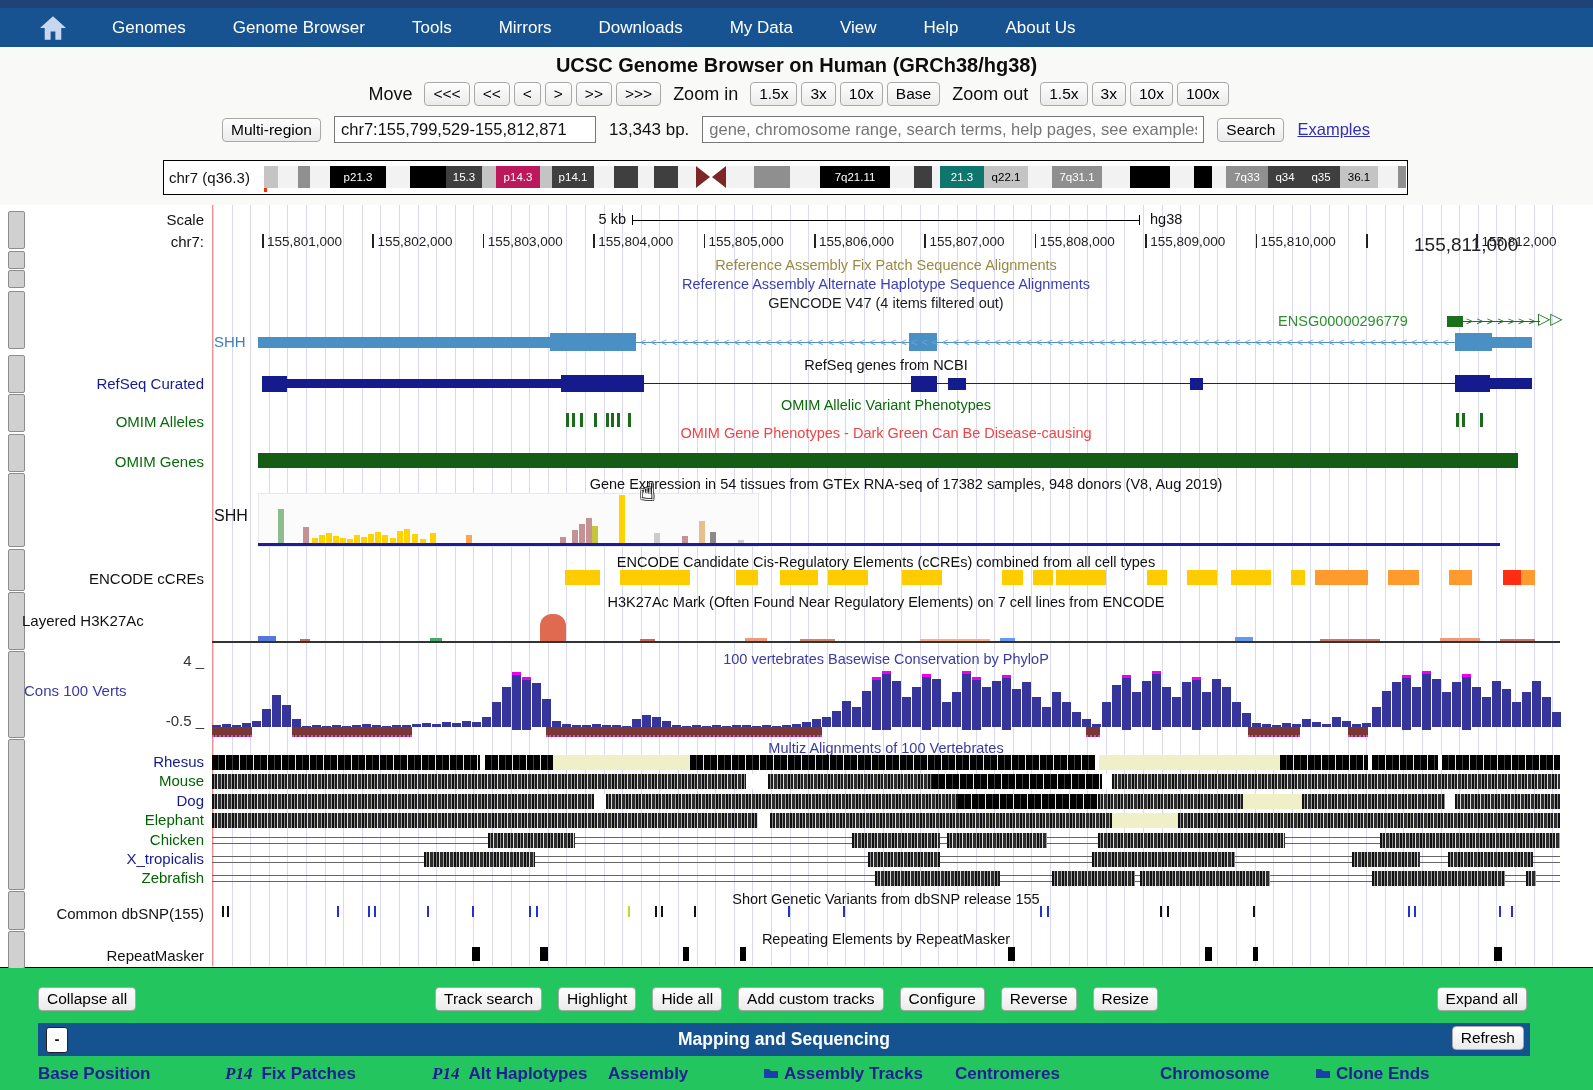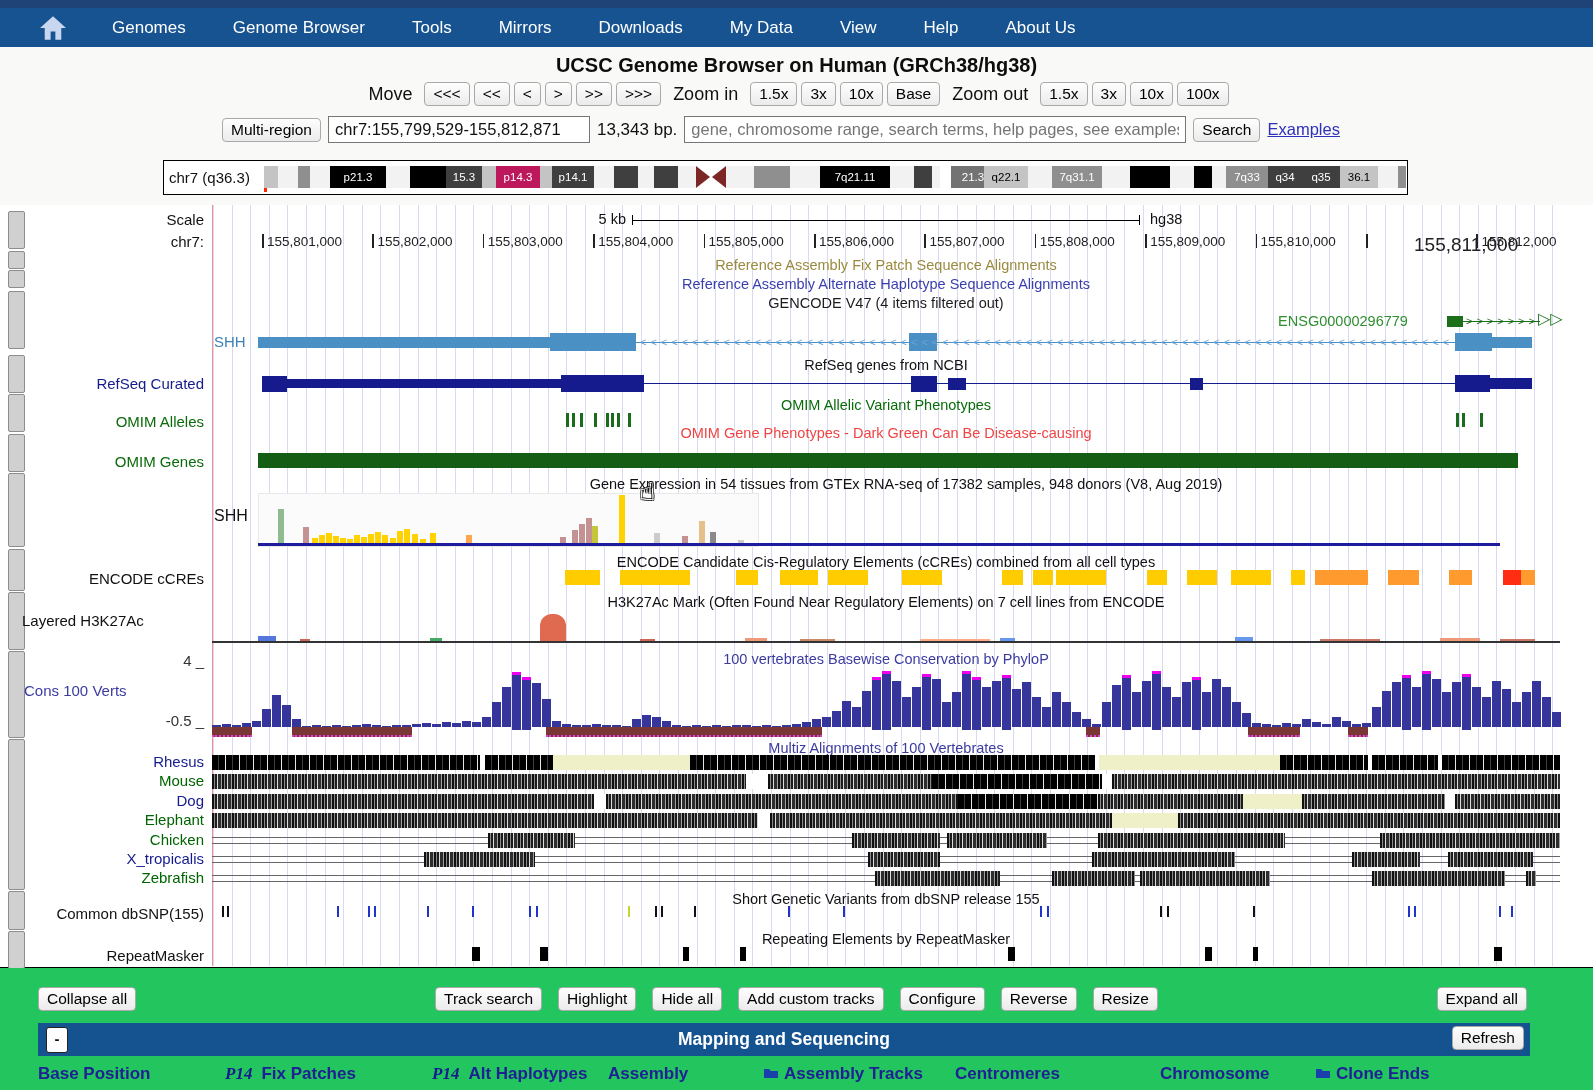--- a/index.html
+++ b/index.html
@@ -7,21 +7,21 @@
         font-family:"Liberation Sans","DejaVu Sans",sans-serif;color:#111;}
   
   #topstrip{position:absolute;left:0;top:0;width:1593px;height:8px;background:#1f4377;}
   #navbar{position:absolute;left:0;top:8px;width:1593px;height:39px;background:#175390;display:flex;align-items:center;}
   #homeicon{margin-left:38px;width:30px;height:26px;flex:0 0 auto;}
   #navmenu{display:flex;gap:47px;margin-left:44px;align-items:center;}
   .nav-item{color:#fff;font-size:17px;cursor:pointer;white-space:nowrap;}
   
   #pagetitle{position:absolute;left:0;top:54px;width:1593px;text-align:center;font-size:20px;font-weight:bold;color:#0d0d0d;}
   #controls1{position:absolute;left:0;top:82px;width:1593px;display:flex;justify-content:center;align-items:center;gap:8px;}
-  #controls2{position:absolute;left:222px;top:116px;display:flex;align-items:center;gap:7px;}
+  #controls2{position:absolute;left:222px;top:116px;display:flex;align-items:center;gap:13px;}
   .ctl-label{font-size:18px;color:#111;margin:0 4px;}
   .btn{background:linear-gradient(#fefefe,#ebebeb);border:1px solid #a9a9a9;border-radius:4px;
        padding:2px 8px;font-size:15.5px;color:#000;font-family:inherit;white-space:nowrap;cursor:pointer;}
   .btngroup{display:flex;gap:4px;}
   .txtinput{border:1px solid #767676;background:#fff;font-size:16.5px;padding:3px 6px;font-family:inherit;color:#111;}
   #bp-text{font-size:17px;color:#111;}
   #examples-link{font-size:16.5px;color:#2f2fbf;text-decoration:underline;cursor:pointer;}
   
   #ideo{position:absolute;left:163px;top:160px;width:1243px;height:33px;border:1px solid #000;background:#fff;}
   #ideo-label{position:absolute;left:5px;top:8px;font-size:15px;color:#111;white-space:nowrap;}
@@ -137,21 +137,21 @@
           <div style="position: absolute; left: 0px; top: 0px; width: 0px; height: 0px; border-left: 14px solid rgb(125, 38, 38); border-top: 11px solid transparent; border-bottom: 11px solid transparent;"></div>
           <div style="position: absolute; right: 0px; top: 0px; width: 0px; height: 0px; border-right: 14px solid rgb(125, 38, 38); border-top: 11px solid transparent; border-bottom: 11px solid transparent;"></div>
         </div>
         <div class="band" style="left: 462px; width: 28px; background: rgb(242, 242, 242);"></div>
         <div class="band" style="left: 490px; width: 36px; background: rgb(143, 143, 143);"></div>
         <div class="band" style="left: 526px; width: 30px; background: rgb(242, 242, 242);"></div>
         <div class="band" style="left: 556px; width: 70px; background: rgb(0, 0, 0); color: rgb(255, 255, 255);">7q21.11</div>
         <div class="band" style="left: 626px; width: 24px; background: rgb(242, 242, 242);"></div>
         <div class="band" style="left: 650px; width: 18px; background: rgb(63, 63, 63);"></div>
         <div class="band" style="left: 668px; width: 8px; background: rgb(242, 242, 242);"></div>
-        <div class="band" style="left: 676px; width: 44px; background: #737373; color: rgb(255, 255, 255); margin-left: 11px;">21.3</div>
+        <div class="band" style="left: 676px; width: 44px; background: #0f766e; color: rgb(255, 255, 255);">21.3</div>
         <div class="band" style="left: 720px; width: 44px; background: rgb(196, 196, 196); color: rgb(0, 0, 0);">q22.1</div>
         <div class="band" style="left: 764px; width: 24px; background: rgb(242, 242, 242);"></div>
         <div class="band" style="left: 788px; width: 50px; background: rgb(143, 143, 143); color: rgb(255, 255, 255);">7q31.1</div>
         <div class="band" style="left: 838px; width: 28px; background: rgb(242, 242, 242);"></div>
         <div class="band" style="left: 866px; width: 40px; background: rgb(0, 0, 0);"></div>
         <div class="band" style="left: 906px; width: 24px; background: rgb(242, 242, 242);"></div>
         <div class="band" style="left: 930px; width: 18px; background: rgb(0, 0, 0);"></div>
         <div class="band" style="left: 948px; width: 14px; background: rgb(242, 242, 242);"></div>
         <div class="band" style="left: 962px; width: 42px; background: rgb(143, 143, 143); color: rgb(255, 255, 255);">7q33</div>
         <div class="band" style="left: 1004px; width: 34px; background: rgb(63, 63, 63); color: rgb(255, 255, 255);">q34</div>

